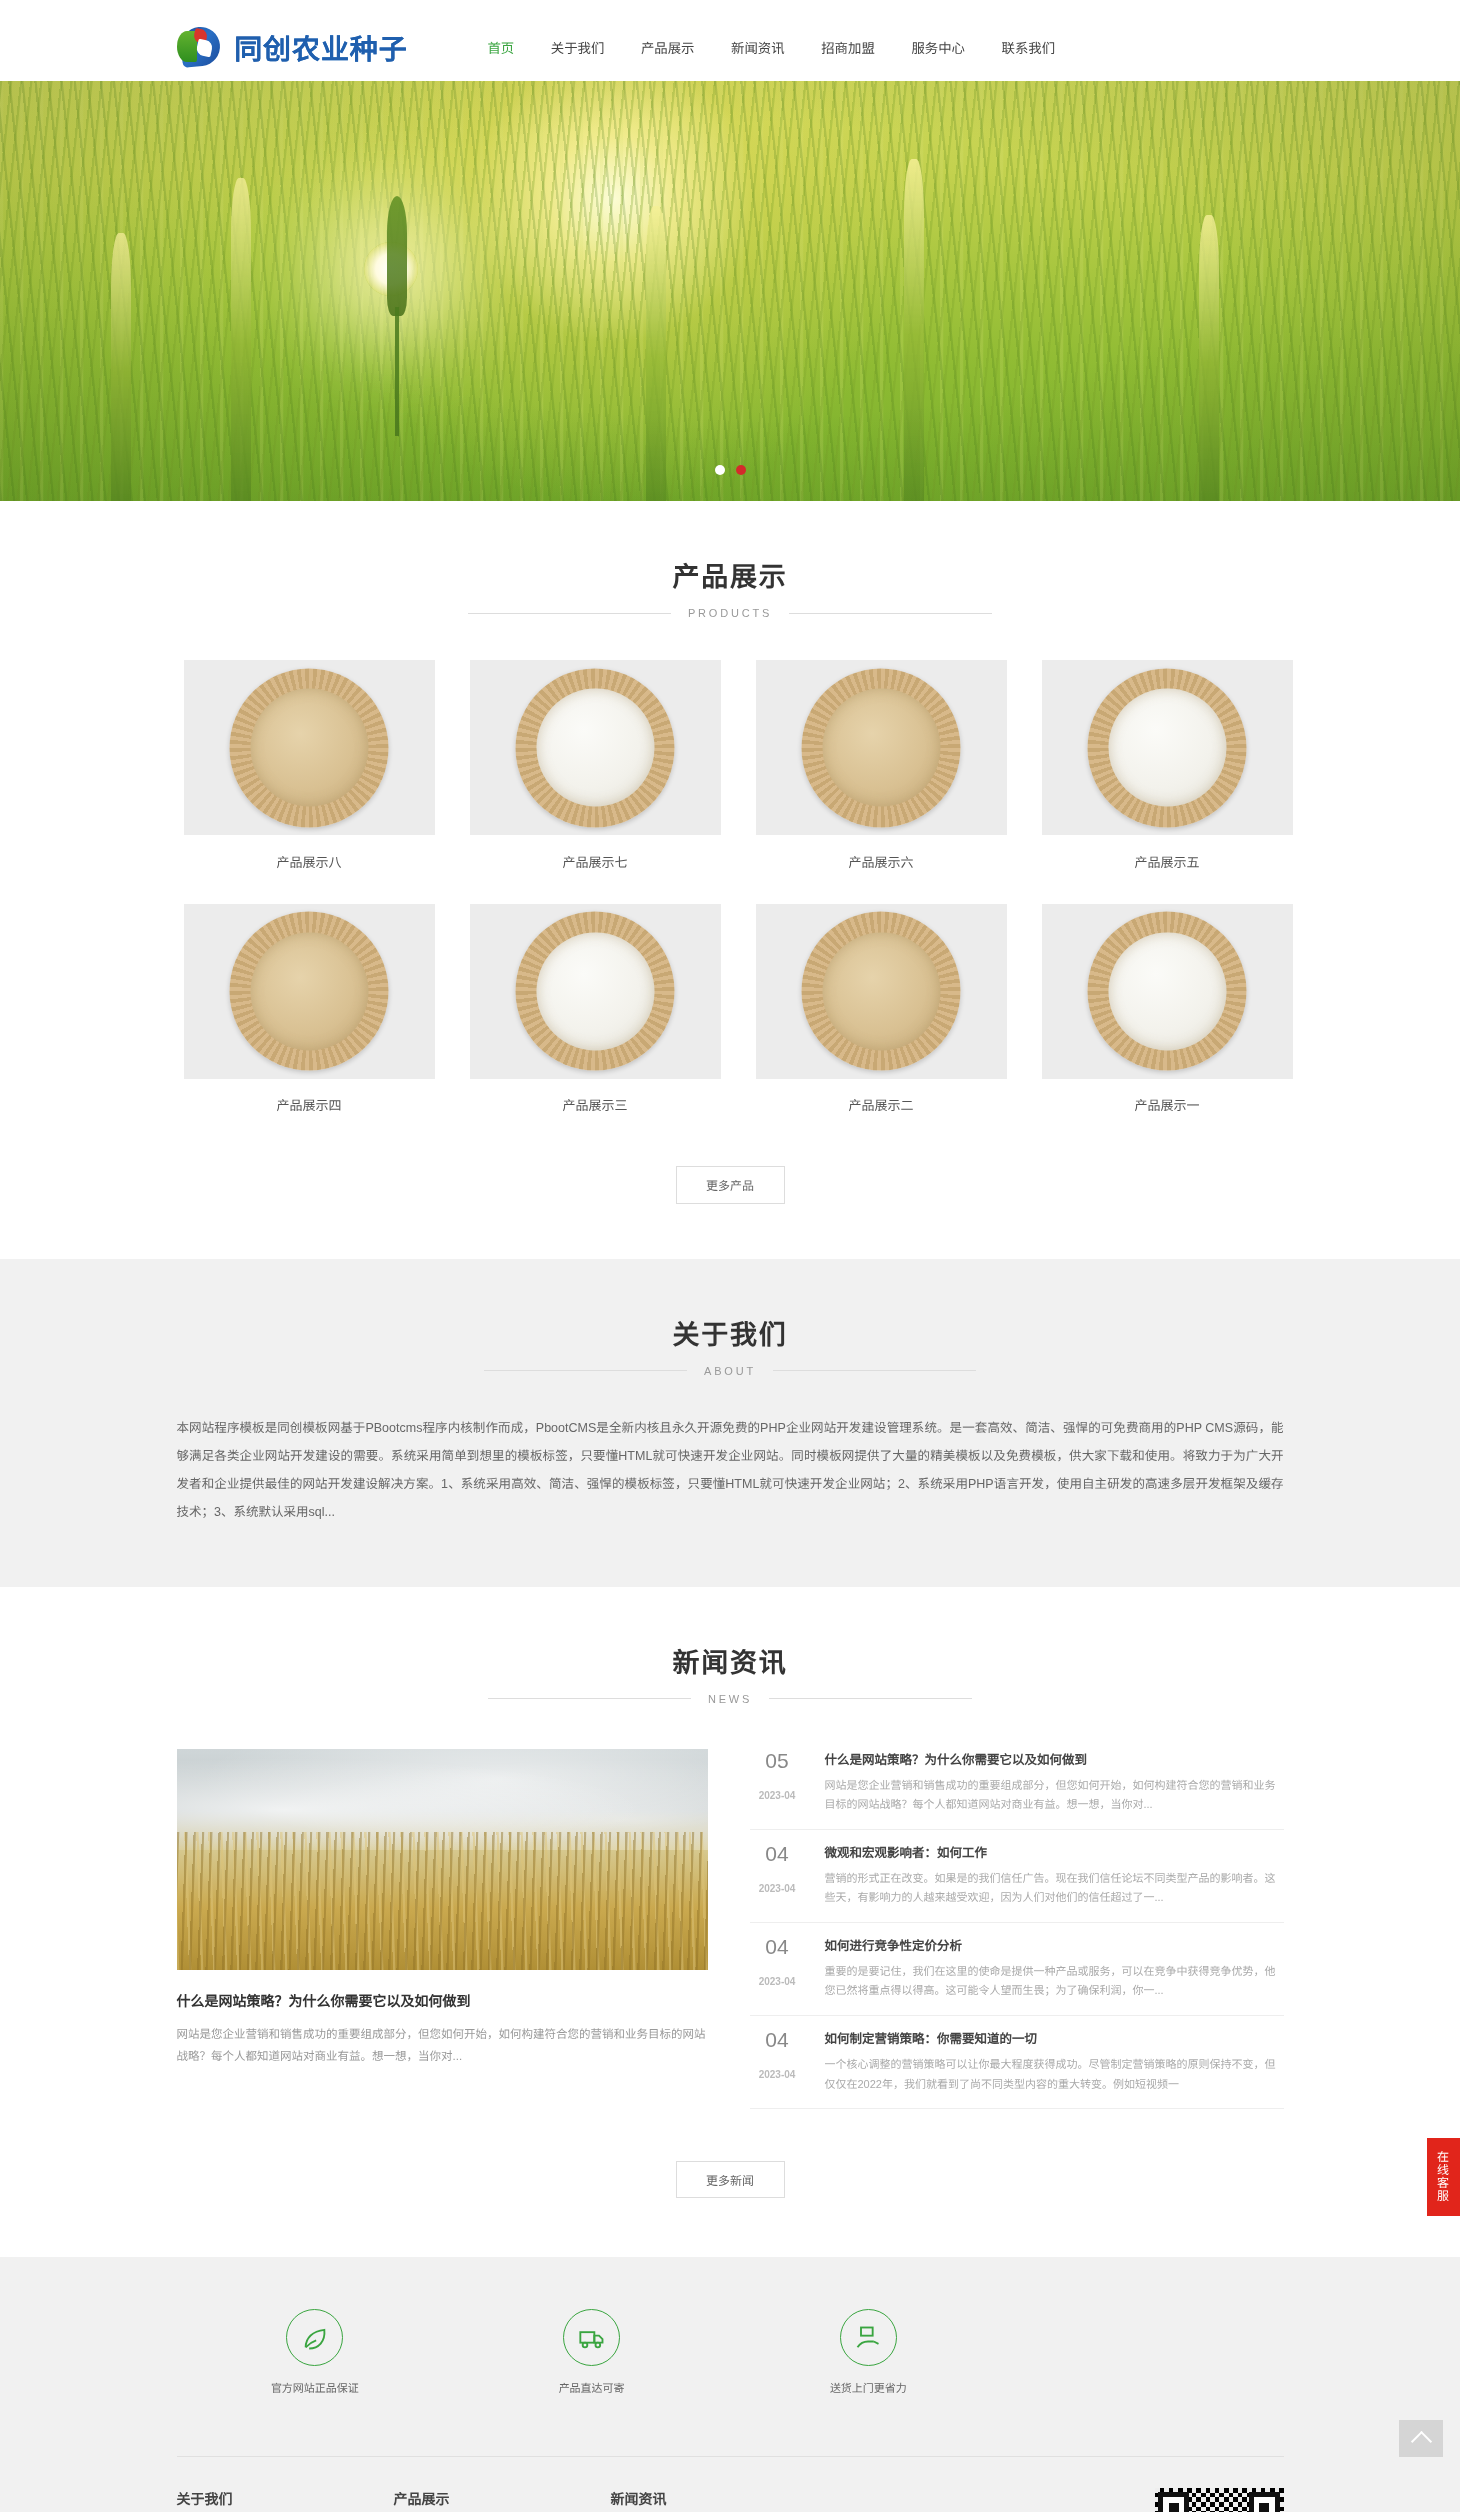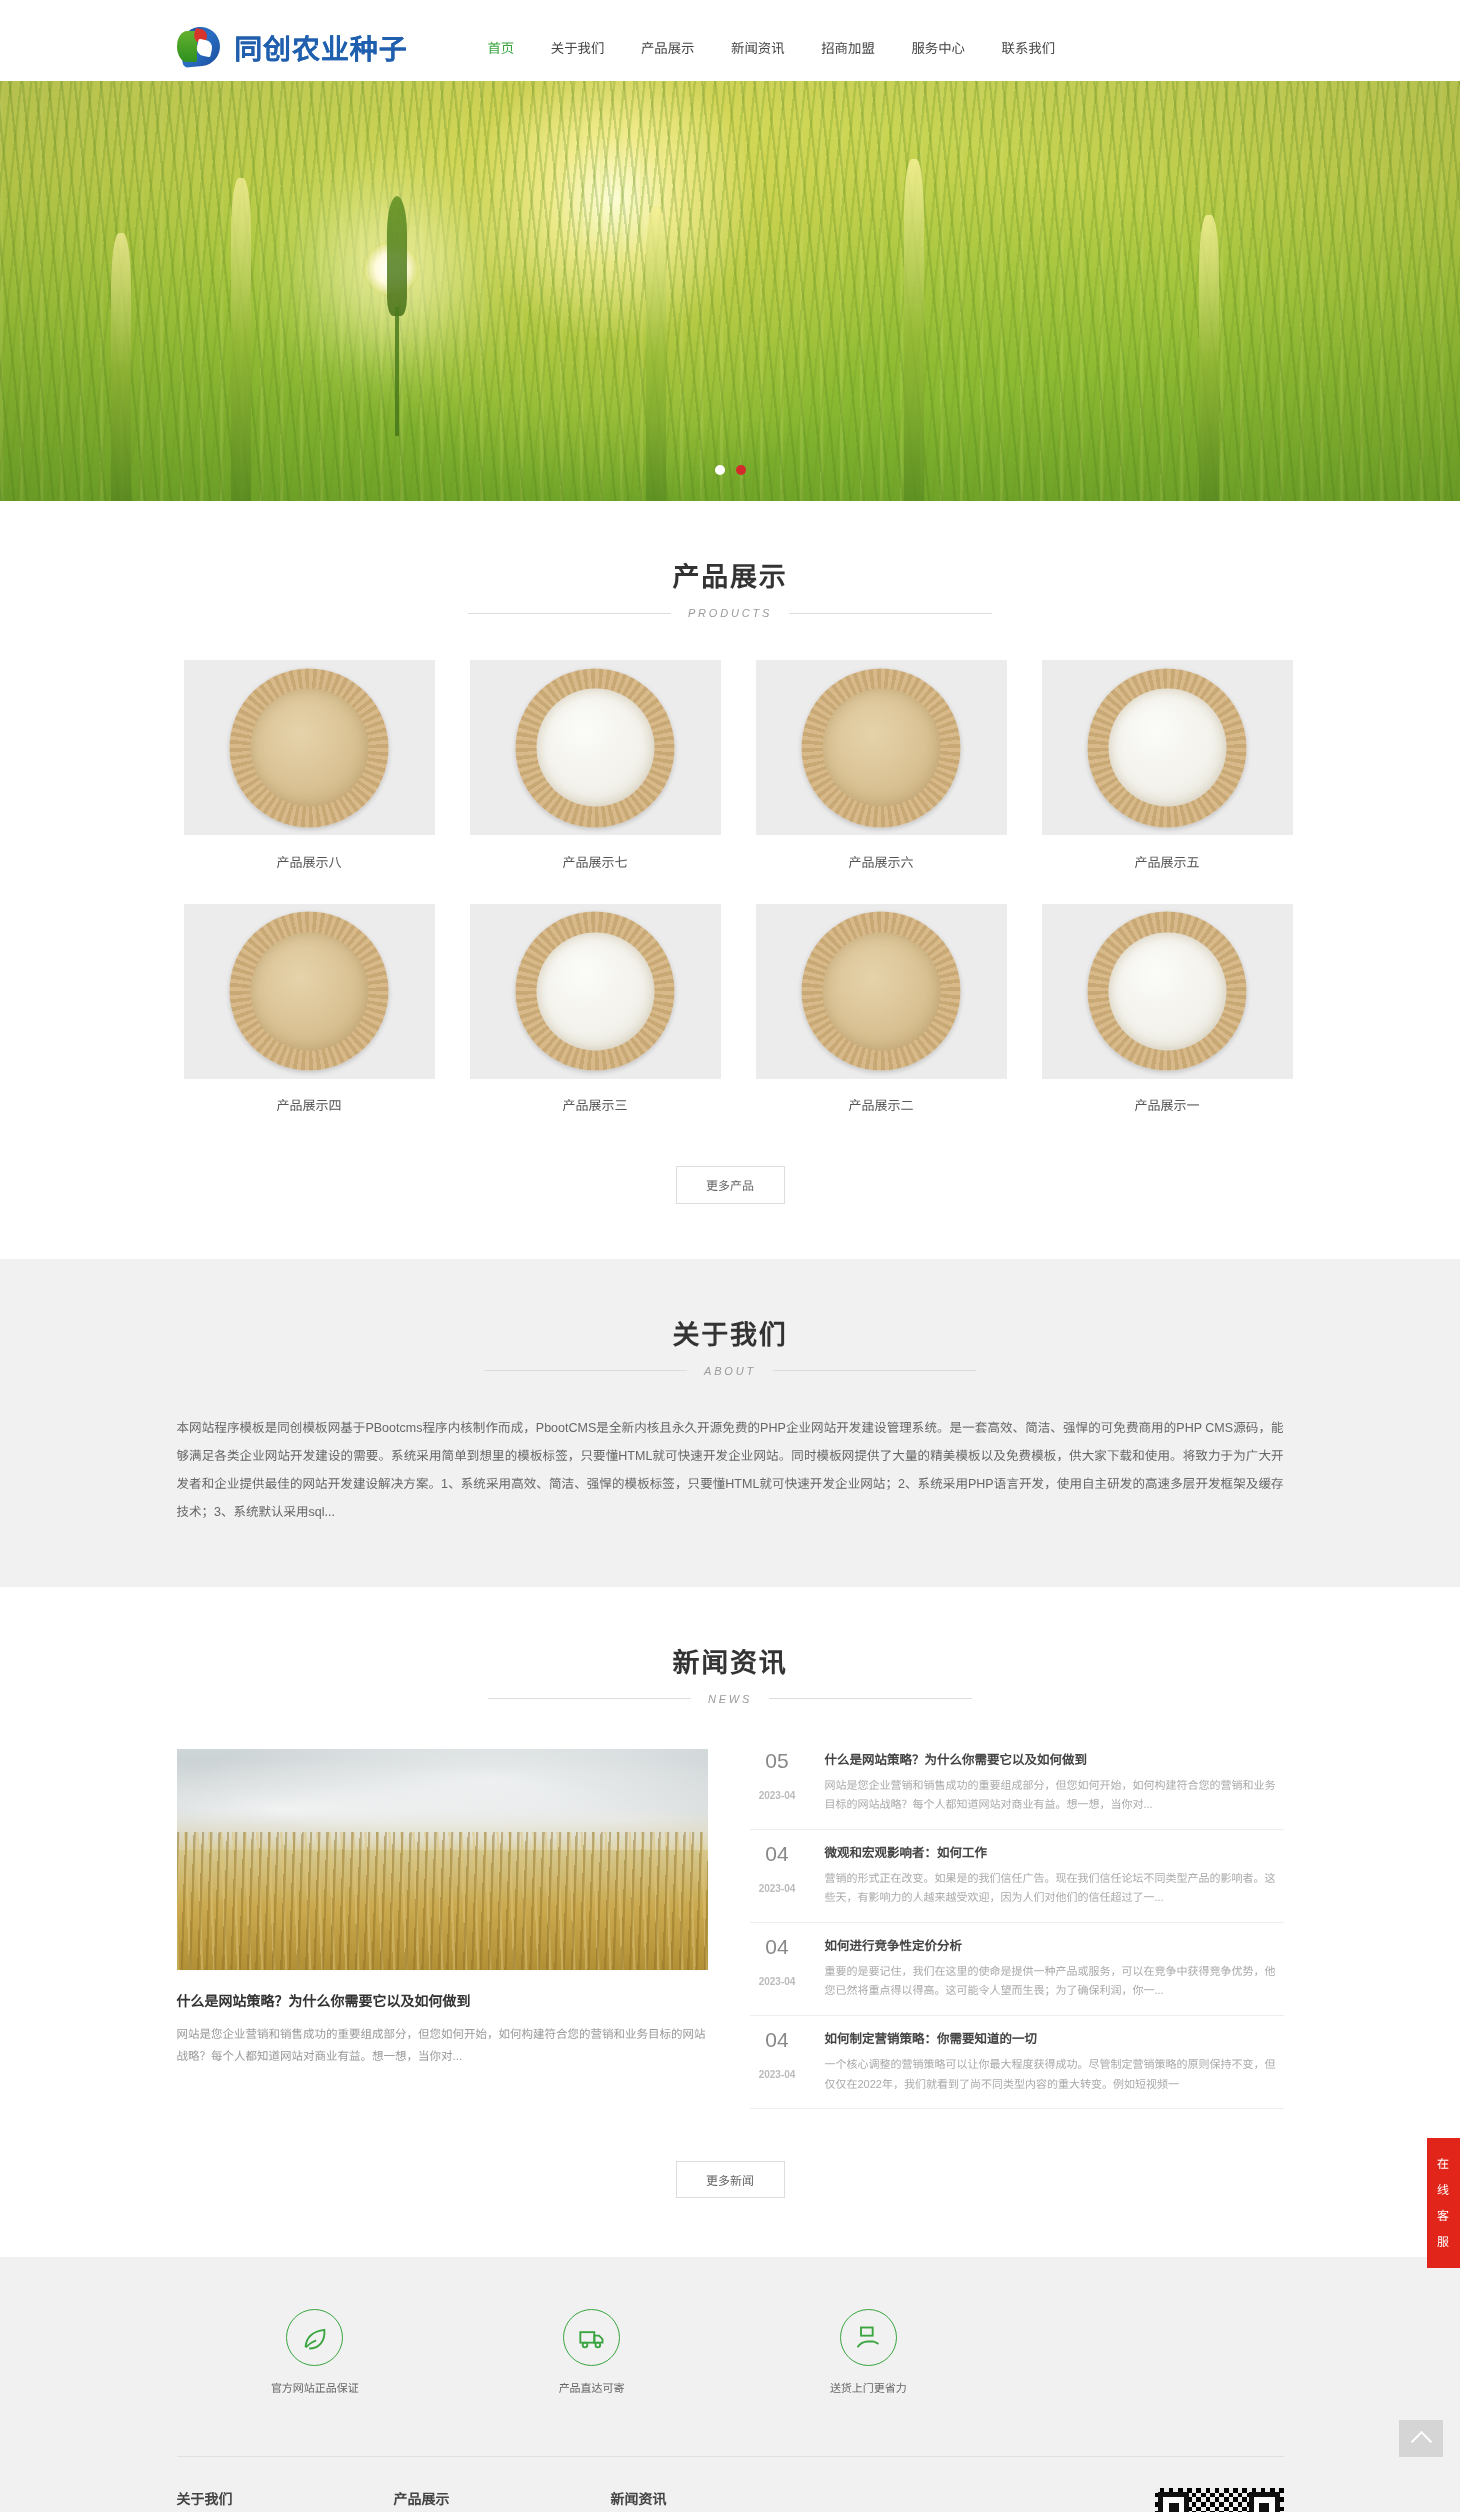--- a/index.html
+++ b/index.html
@@ -158,21 +158,21 @@
     font-size: 27px;
     color: #333;
     font-weight: bold;
     letter-spacing: 1.8px;
   }
   .section-title .sub {
     margin-top: 13px;
     font-size: 11px;
     color: #999;
     letter-spacing: 2.8px;
-    display: flex; align-items: center; justify-content: center; gap: 16.6px; font-style: italic;
+    display: flex; align-items: center; justify-content: center; gap: 16.6px;
   }
   .section-title .sub:before,
   .section-title .sub:after {
     content: "";
     width: 203px; height: 0.9px; background: #ddd;
     display: inline-block;
   }
 
   
   .products { padding-bottom: 55px; }
@@ -381,21 +381,21 @@
   .qr .fp.tr { right: 3.7px; top: 3.7px; }
 
   
   .kefu {
     position: absolute;
     right: 0; top: 2138px;
     width: 33px;
     background: #e1251b;
     color: #fff;
     font-size: 12px;
-    line-height: 26px;
+    line-height: 13px;
     text-align: center;
     padding: 13px 7.4px;
     letter-spacing: 0.9px;
     cursor: pointer;
     z-index: 40;
   }
   .gotop {
     position: absolute;
     right: 16.6px; top: 2420px;
     width: 44px; height: 37px;

